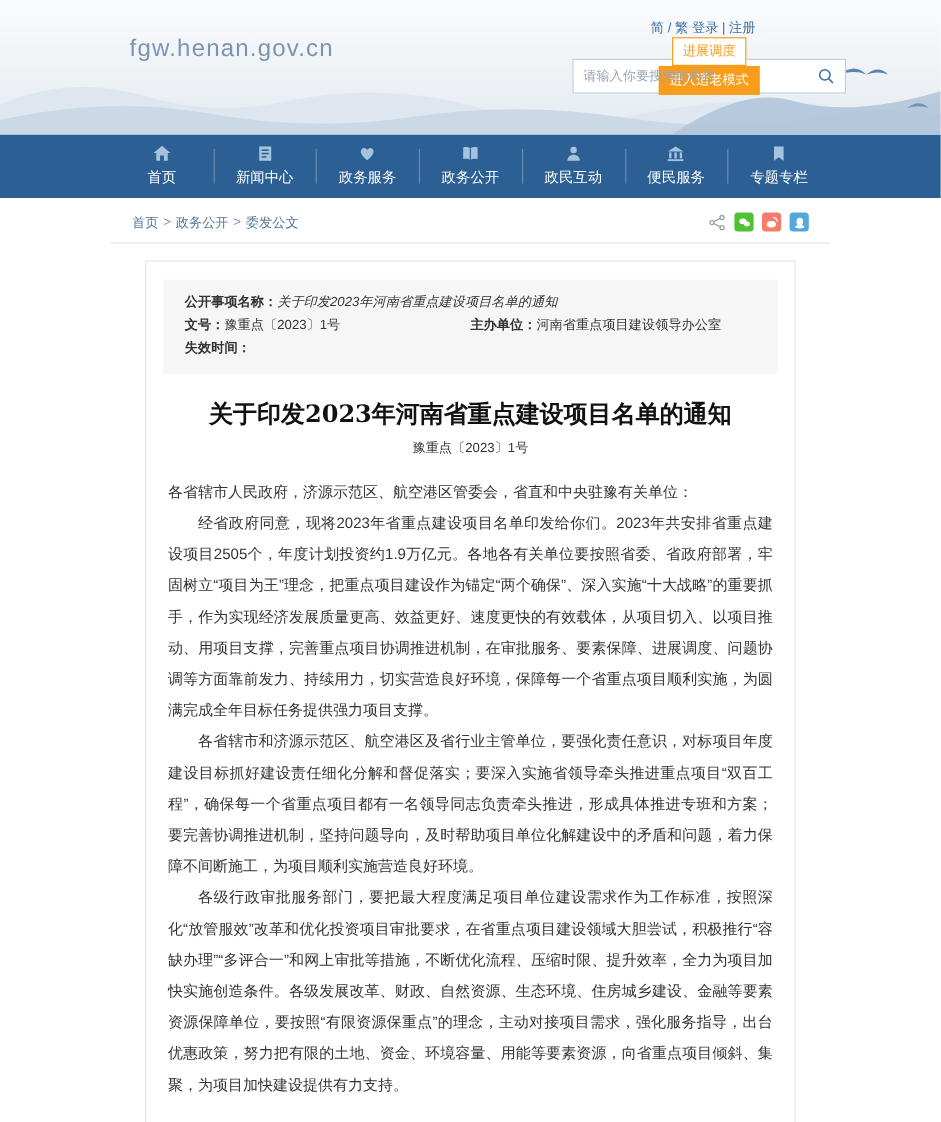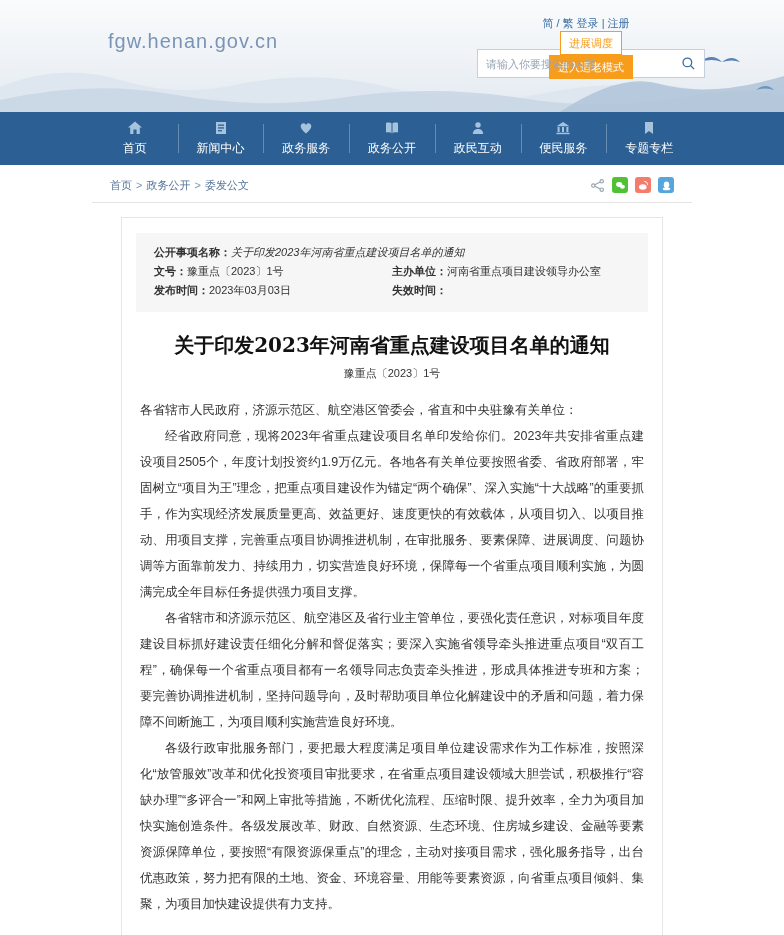--- a/index.html
+++ b/index.html
@@ -189,24 +189,20 @@
         <span class="m-label">文号：</span>
         <span class="m-val">豫重点〔2023〕1号</span>
       </div>
       <div class="meta-cell">
         <span class="m-label">主办单位：</span>
         <span class="m-val">河南省重点项目建设领导办公室</span>
       </div>
     </div>
     <div class="meta-row">
       <div class="meta-cell">
-        <span class="m-label">发布时间：</span>
-        <span class="m-val">2023年03月03日</span>
-      </div>
-      <div class="meta-cell">
         <span class="m-label">失效时间：</span>
         <span class="m-val"></span>
       </div>
     </div>
   </div>
 
   <div class="doc-title">关于印发2023年河南省重点建设项目名单的通知</div>
   <div class="doc-no">豫重点〔2023〕1号</div>
 
   <div class="doc-body">

